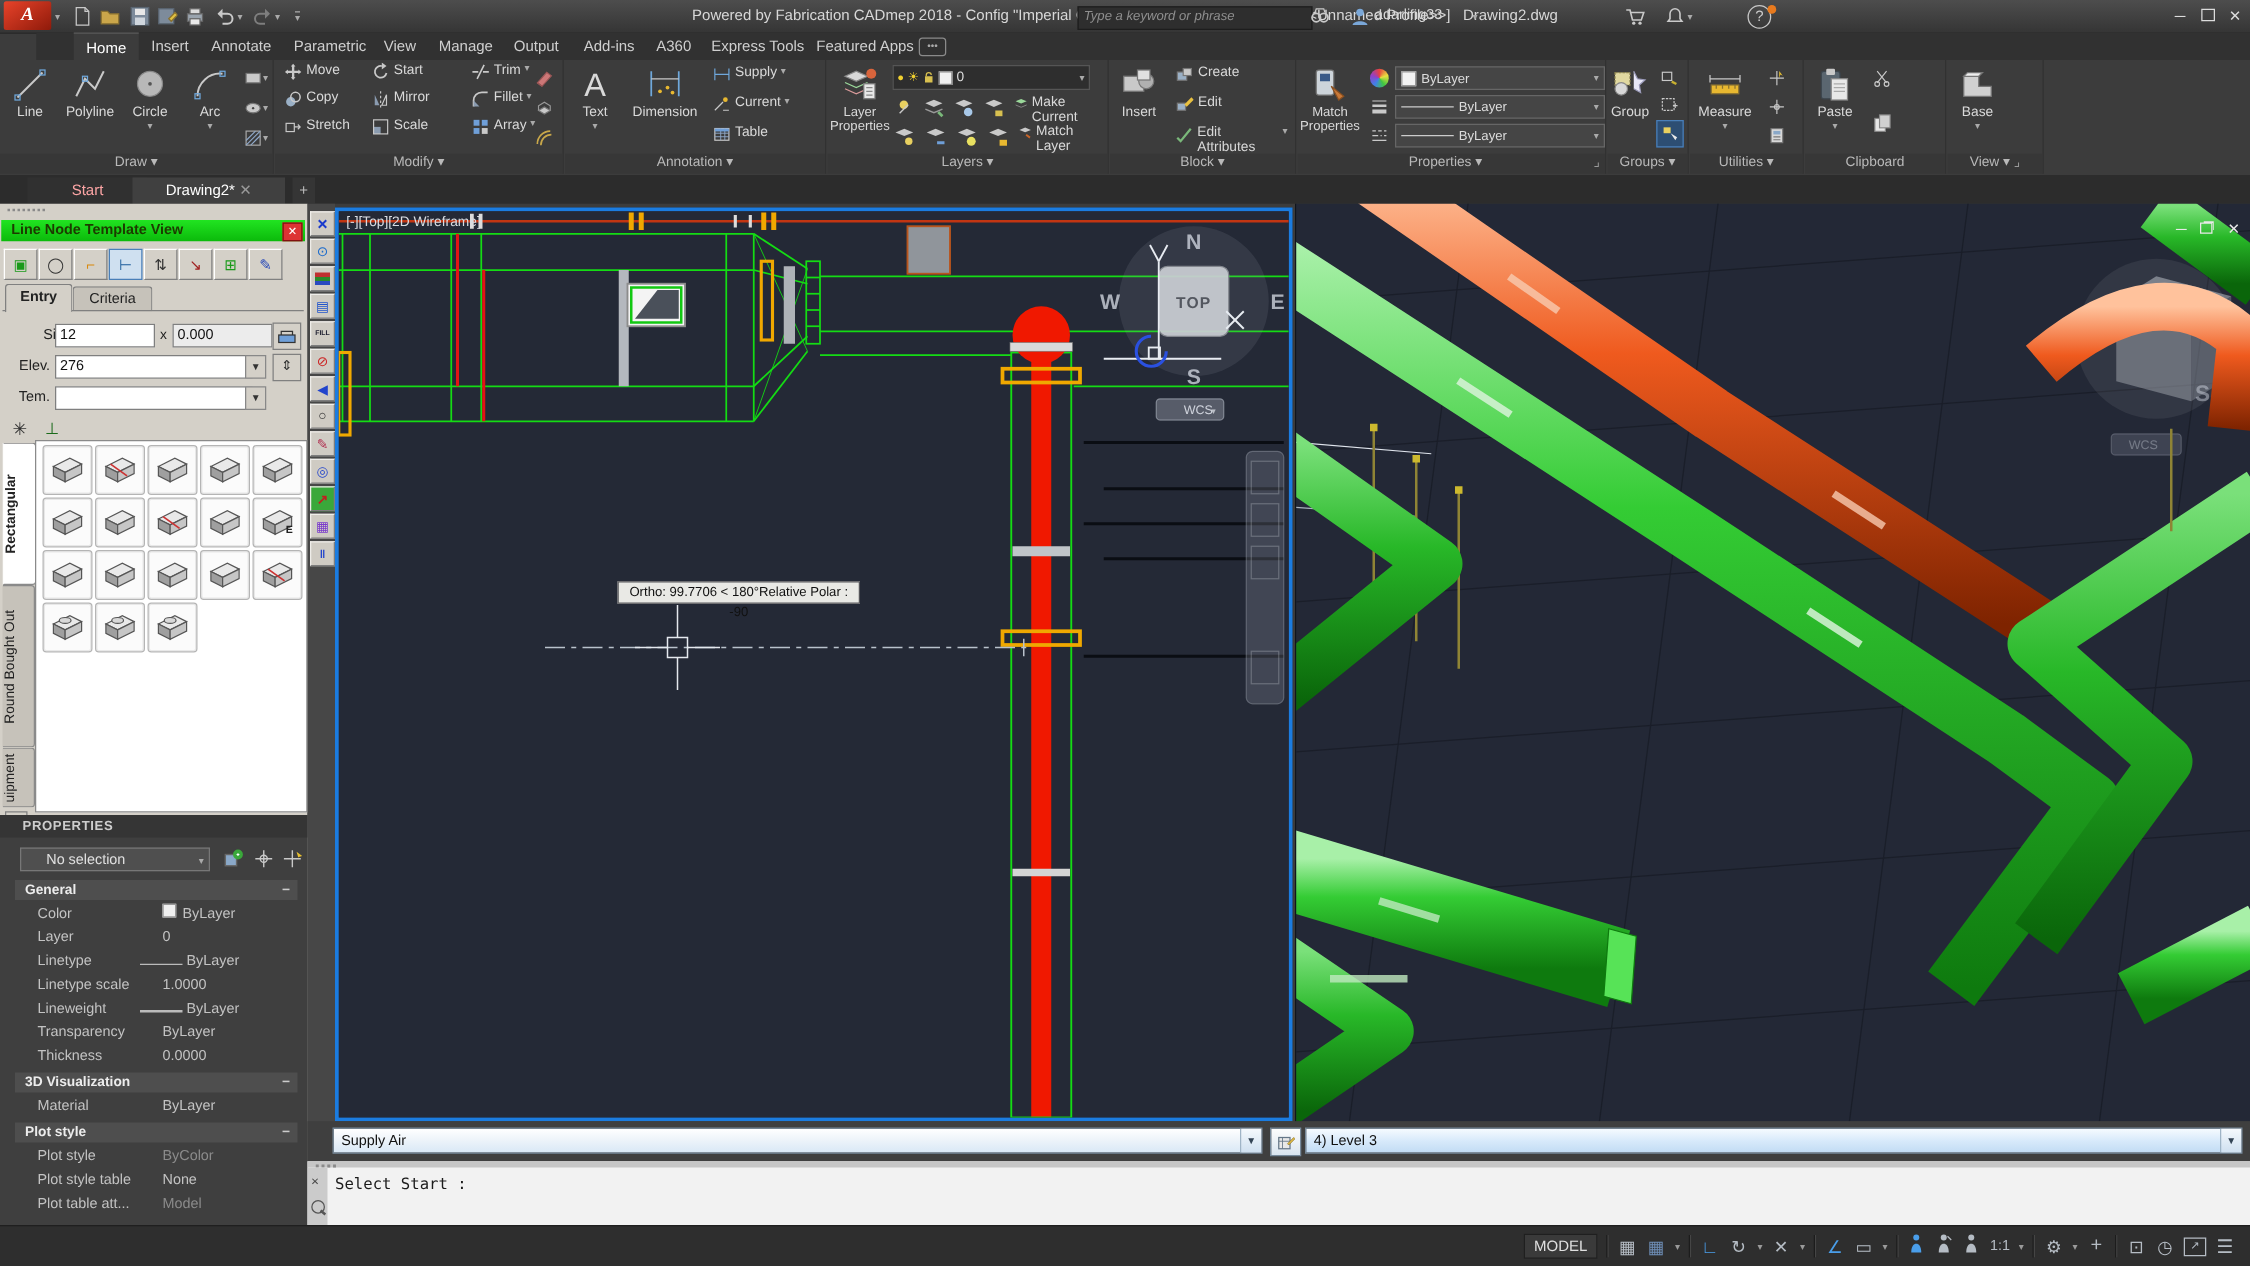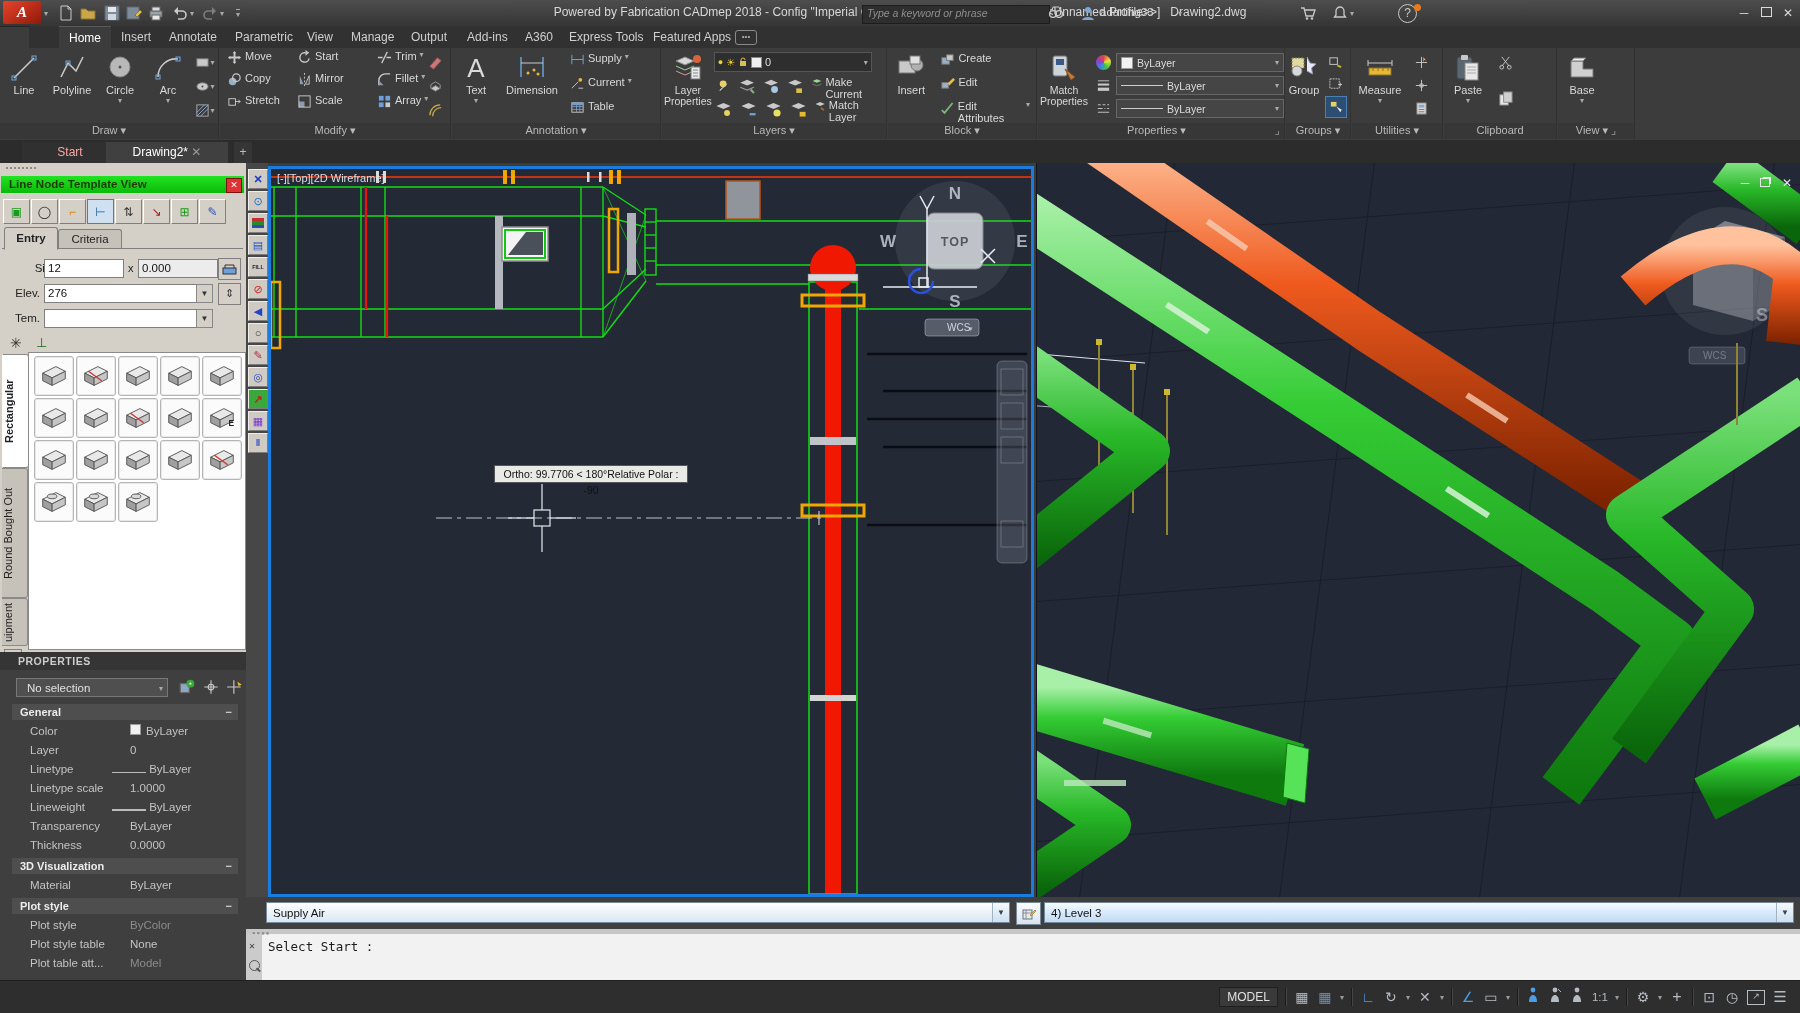--- a/index.html
+++ b/index.html
@@ -866,21 +866,21 @@
           <polygon points="5,14 19,7 29,12 15,19" fill="#e9e9e9" stroke="#555"></polygon>
           <polygon points="5,14 15,19 15,27 5,22" fill="#9f9f9f" stroke="#555"></polygon>
           <polygon points="15,19 29,12 29,20 15,27" fill="#c6c6c6" stroke="#555"></polygon>
           <ellipse cx="15" cy="11" rx="5" ry="2.5" fill="#d8d8d8" stroke="#555"></ellipse>
         </svg>
       </div>
     </div>
 
   <div id="props">
     <div class="phead">PROPERTIES</div>
-    <div class="abs" style="left:16px;top:26px;width:152px;height:19px;background:#4f4f4f;border:1px solid #777;color:#e0e0e0;font-size:11.5px;line-height:19px;padding-left:10px;box-sizing:border-box"><span>No selection</span><span class="car" style="float:right;margin:0 4px">▾</span></div>
+    <div class="abs" style="left:16px;top:26px;width:152px;height:19px;background:#4f4f4f;border:1px solid #777;color:#e0e0e0;font-size:11.5px;line-height:19px;padding-left:20px;box-sizing:border-box"><span>No selection</span><span class="car" style="float:right;margin:0 4px">▾</span></div>
     <span class="abs" style="left:178px;top:26px;width:18px;height:18px"><svg viewBox="0 0 16 16" width="18" height="18">
           <rect x="2" y="5" width="8" height="8" fill="#8aa8c8" stroke="#666"></rect>
           <circle cx="11" cy="5" r="3.5" fill="#3aa83a"></circle>
           <path d="M10 5h2M11 4v2" stroke="#fff" stroke-width=".8"></path>
         </svg></span>
     <span class="abs" style="left:202px;top:26px;width:18px;height:18px"><svg viewBox="0 0 16 16" width="18" height="18">
           <path d="M8 2v12M2 8h12" stroke="#c9c9c9"></path>
           <circle cx="8" cy="8" r="2.5" fill="none" stroke="#c9c9c9"></circle>
         </svg></span>
     <span class="abs" style="left:226px;top:26px;width:18px;height:18px"><svg viewBox="0 0 16 16" width="18" height="18">

